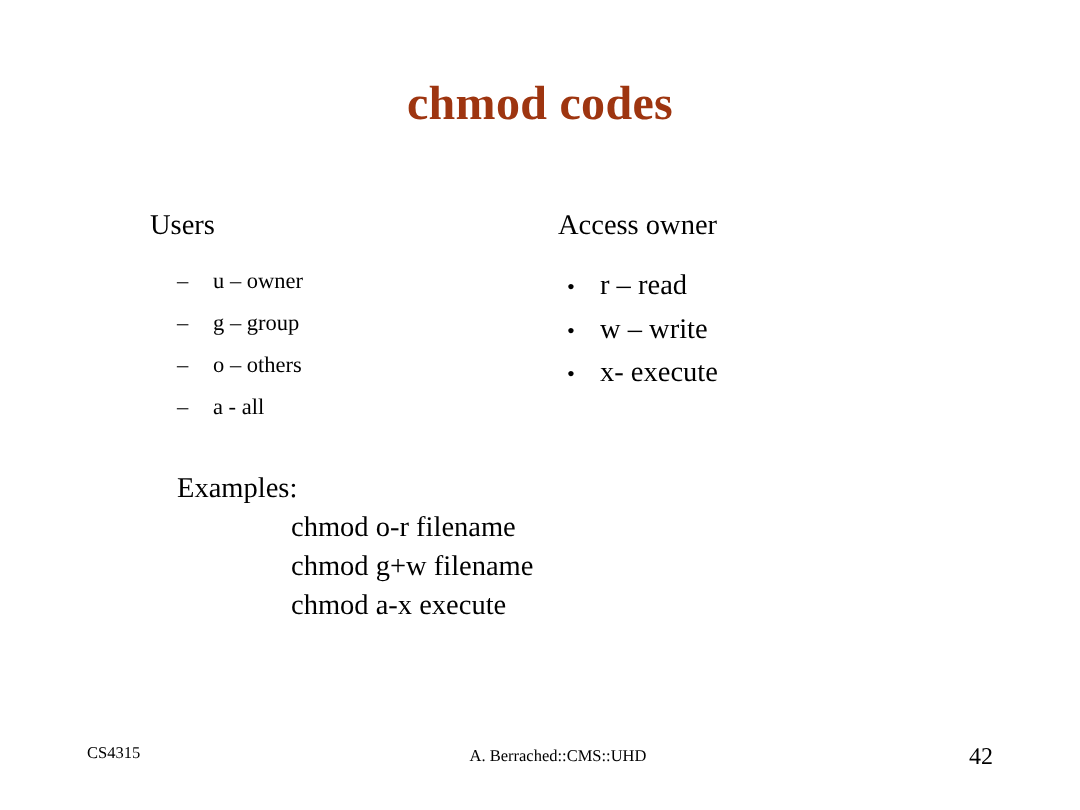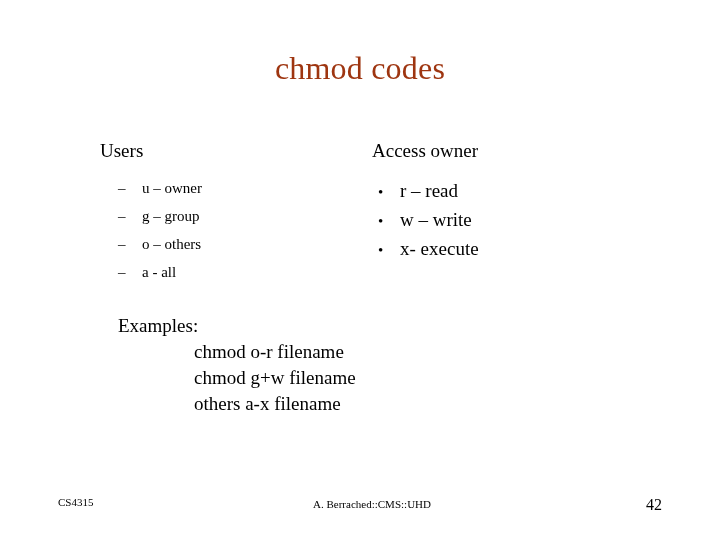--- a/index.html
+++ b/index.html
@@ -22,21 +22,21 @@
     height: 540px;
   }
   .title {
     position: absolute;
     top: 50px;
     left: 0;
     width: 720px;
     text-align: center;
     font-family: "Liberation Serif", serif;
     font-size: 32px;
-    font-weight: normal;
+    font-weight: bold;
     color: #9e3510;
     letter-spacing: 0.2px;
   }
   .col-left {
     position: absolute;
     left: 100px;
     top: 138px;
     width: 260px;
   }
   .col-right {
@@ -169,20 +169,20 @@
         <span class="marker">•</span>
         <span class="txt">x- execute</span>
       </li>
     </ul>
   </div>
 
   <div class="examples">
     <div class="ex-line">Examples:</div>
     <div class="ex-line ex-indent">chmod o-r filename</div>
     <div class="ex-line ex-indent">chmod g+w filename</div>
-    <div class="ex-line ex-indent">others a-x filename</div>
+    <div class="ex-line ex-indent">chmod a-x execute</div>
   </div>
 
   <div class="footer-left">CS4315</div>
   <div class="footer-center">A. Berrached::CMS::UHD</div>
   <div class="footer-right">42</div>
 
 </div>
 
 </body></html>

